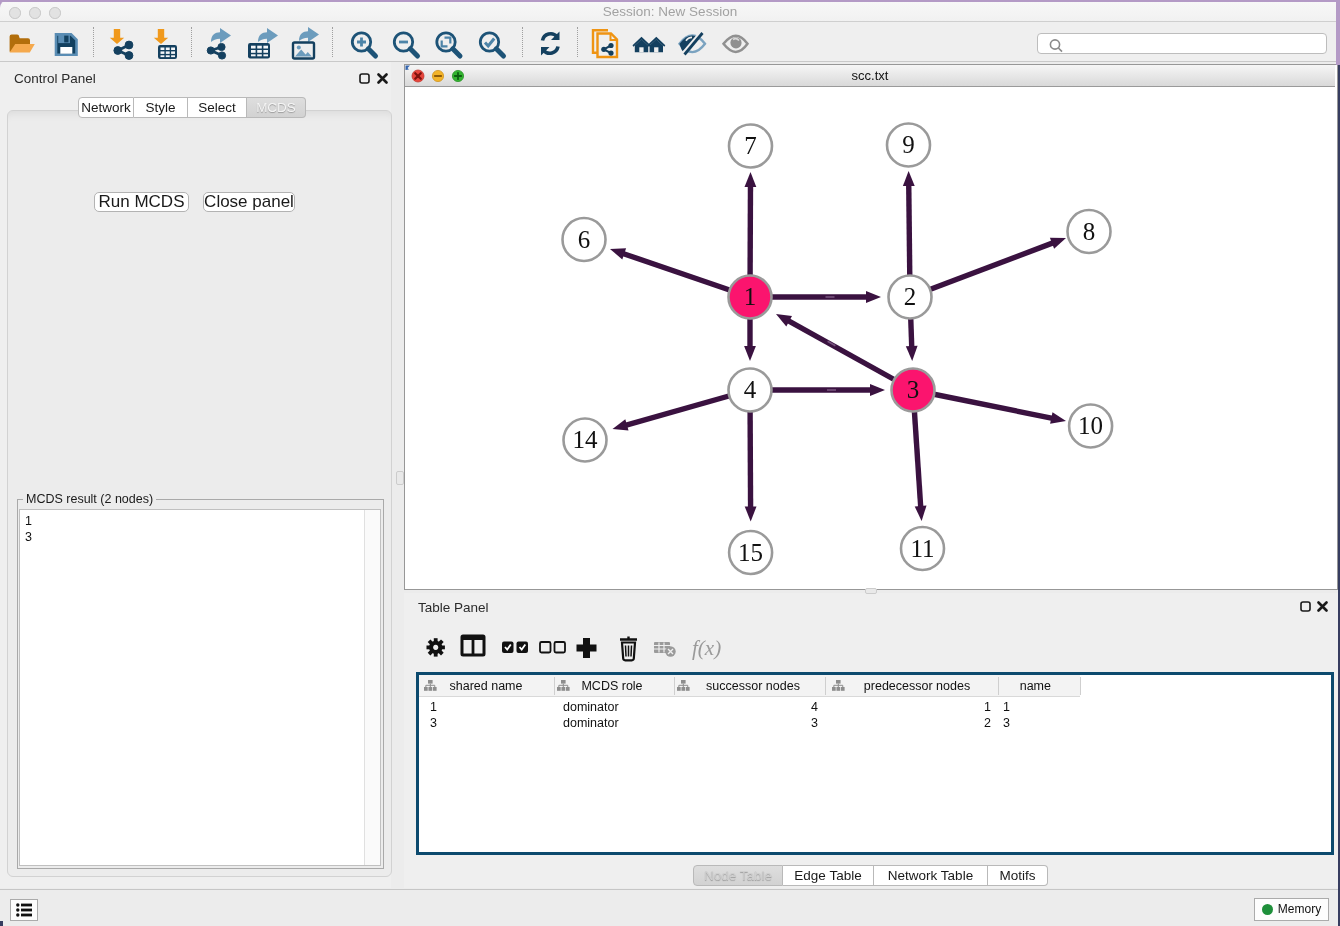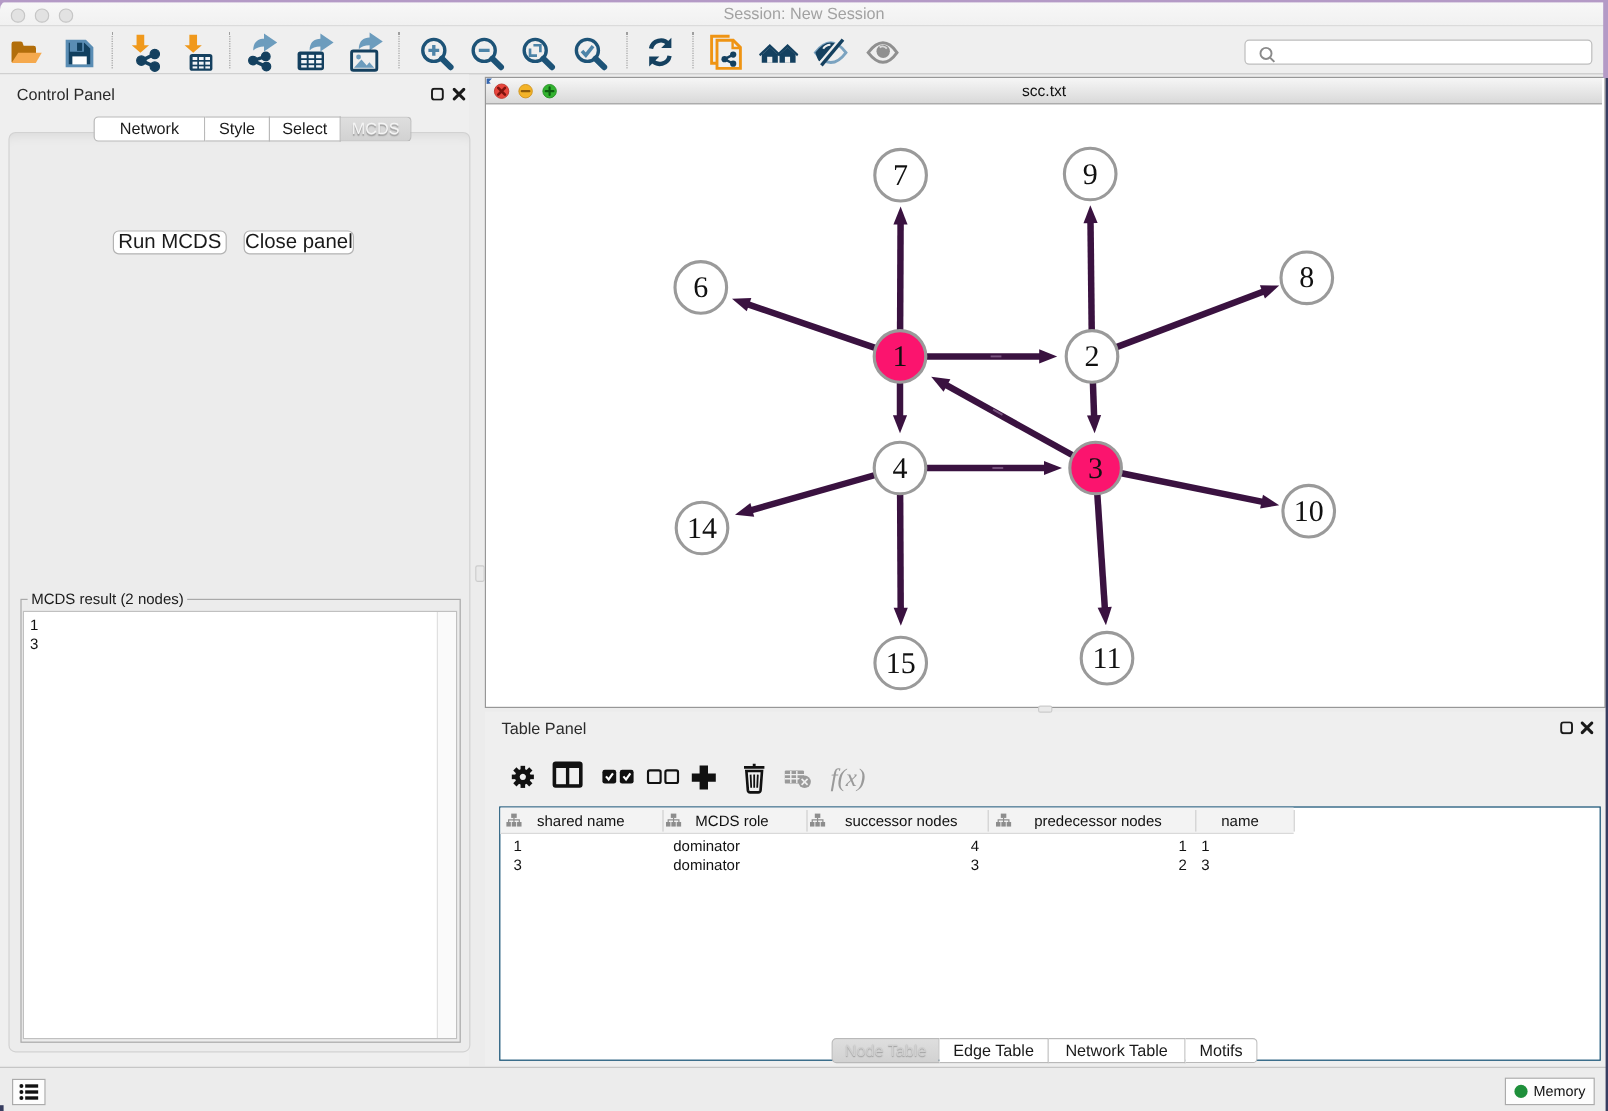--- a/index.html
+++ b/index.html
@@ -25,21 +25,21 @@
 .btn{top:130px;height:20px;background:#fff;border:1px solid #b3b3b3;border-radius:5px;font-size:17px;color:#1a1a1a;text-align:center;line-height:18px}
 .fieldset{left:17px;top:437px;width:367px;height:370px;border:1px solid #a9a9a9}
 .legend{left:23px;top:430px;background:#ececec;font-size:12.5px;color:#1a1a1a;padding:0 3px}
 .resultbox{left:19px;top:447px;width:362px;height:357px;background:#fff;border:1px solid #c0c0c0;font-size:12.5px;color:#111;padding:3px 0 0 5px;line-height:16px}
 .rscroll{left:364px;top:448px;width:16px;height:355px;background:#fafafa;border-left:1px solid #e0e0e0}
 .netwin{left:404px;top:64px;width:934px;height:526px;background:#fff;border:1px solid #979797}
 .nettitle{left:0;top:0;width:930px;height:22px;background:linear-gradient(#f6f6f6,#d9d9d9);border-bottom:1px solid #9a9a9a}
 .netname{left:0;top:3px;width:930px;text-align:center;font-size:13px;color:#111}
 .tpanel{left:404px;top:593px;width:936px;height:295px;background:#efefef}
 .tphead{left:14px;top:7px;font-size:13.5px;color:#2b2b2b}
-.tbl{left:12px;top:79px;width:918px;height:212px;background:#fff;border:1px solid #0c4a6e}
+.tbl{left:12px;top:79px;width:918px;height:183px;background:#fff;border:3px solid #0c4a6e}
 .thead{left:0;top:0;width:661px;height:22px;background:#f3f3f3;border-bottom:1px solid #d9d9d9;font-size:12.5px;color:#1a1a1a}
 .thsep{top:2px;width:0;height:18px;border-left:1px solid #cfcfcf}
 .trow{font-size:12.5px;color:#111;position:absolute}
 .btabs{left:289px;top:272px}
 .statusbar{left:0;top:889px;width:1340px;height:37px;background:#ececec;border-top:1px solid #c6c6c6}
 .rs1{right:0;top:0;width:4px;height:65px;background:#b49ac6}.rs2{right:0;top:65px;width:2.5px;height:861px;background:#373d60}.blcorner{left:0;top:921px;width:2.5px;height:5px;background:#373d60}
 .sbtn{background:#fdfdfd;border:1px solid #ababab}
 </style></head>
 <body>
 <div class="abs" style="left:0;top:0;width:12px;height:12px;background:#b49ac6"></div>
@@ -202,21 +202,21 @@
 <div class="abs cpanel">
  <div class="abs cphead">Control Panel</div>
  <svg class="abs wbtn" style="left:359px">
       <rect x="1" y="1" width="9" height="9" rx="2" fill="none" stroke="#1a1a1a" stroke-width="1.6"></rect>
     </svg>
  <svg class="abs wbtn" style="left:377px">
       <path d="M1.5 1.5 L9.5 9.5 M9.5 1.5 L1.5 9.5" stroke="#1a1a1a" stroke-width="2.6" stroke-linecap="round"></path>
     </svg>
  <div class="abs cpcontent"></div>
  <div class="abs seg" style="left:78px;top:35px">
-  <div style="width:93px">Network</div>
+  <div style="width:56px">Network</div>
       <div style="width:54px">Style</div>
       <div style="width:59px">Select</div>
       <div style="width:59px;background:linear-gradient(#dedede,#d2d2d2);color:#f5f5f5;text-shadow:0 1px 1px #9a9a9a">MCDS</div>
  </div>
  <div class="abs btn" style="left:94px;width:95px">Run MCDS</div>
  <div class="abs btn" style="left:203px;width:92px">Close panel</div>
  <div class="abs fieldset"></div>
  <div class="abs legend">MCDS result (2 nodes)</div>
  <div class="abs resultbox">1<br>3</div>
  <div class="abs rscroll"></div>

